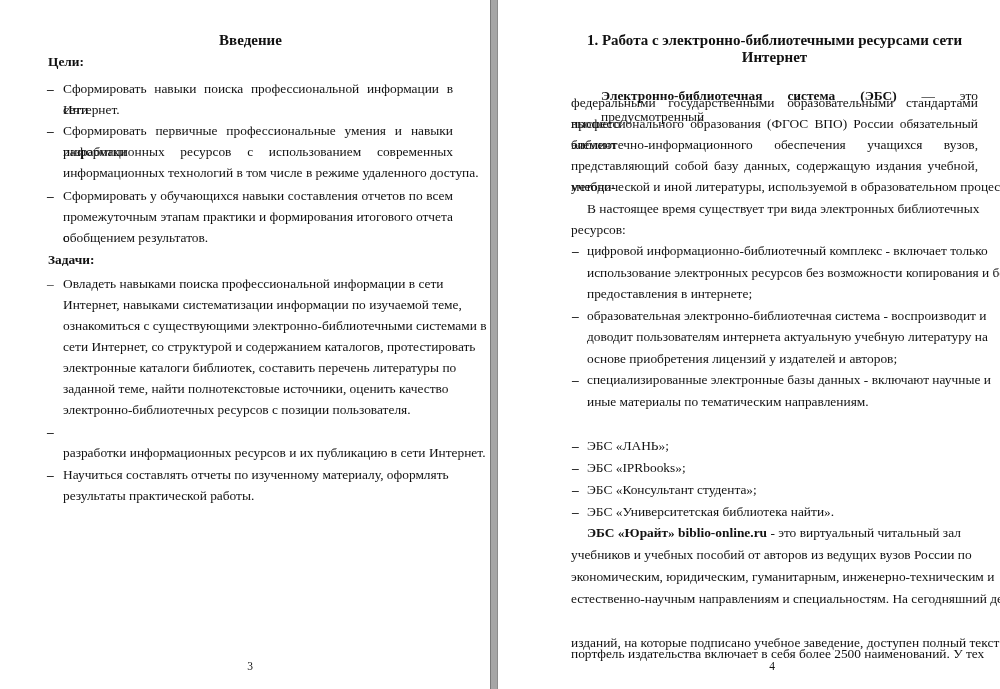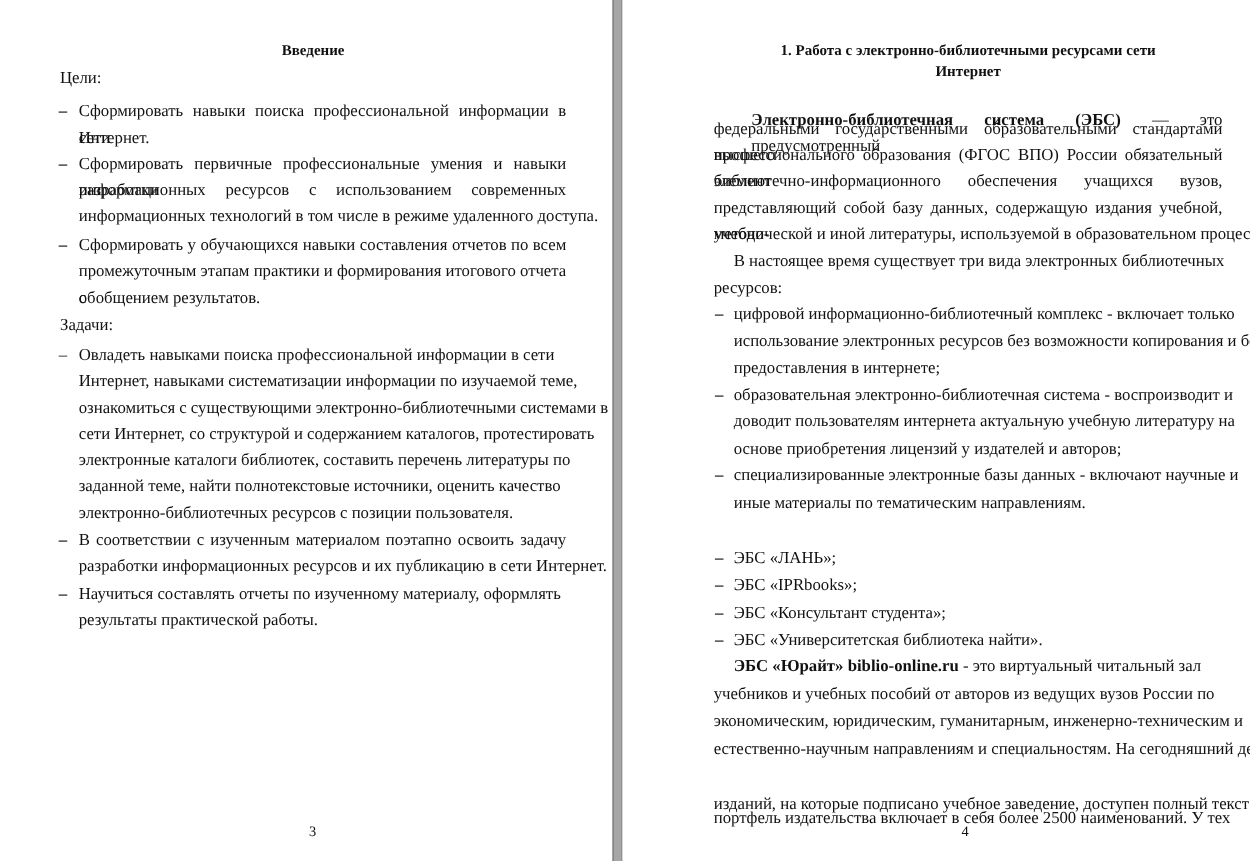--- a/index.html
+++ b/index.html
@@ -13,35 +13,35 @@
     position: absolute; top: 0; height: 689px; background: #fff; overflow: hidden;
   }
   #page-left { left: 0; width: 490px; }
   #page-right { left: 498px; width: 502px; }
   .divider {
     position: absolute; left: 490px; top: 0; width: 8px; height: 689px;
     background: #a6a6a6;
     border-left: 1px solid #7a7a7a; border-right: 1px solid #8c8c8c; box-sizing: border-box;
   }
   .title {
-    position: absolute; font-weight: bold; font-size: 12px; text-align: center; line-height: 18px;
+    position: absolute; font-weight: bold; font-size: 15px; text-align: center; line-height: 18px;
   }
   .line {
     position: absolute; font-size: 13.4px; line-height: 20.8px; white-space: nowrap;
   }
   .just { text-align: justify; text-align-last: justify; white-space: normal; }
   .dash {
     position: absolute; font-size: 13.4px; line-height: 20.8px; font-weight: bold;
   }
   .pgnum { position: absolute; font-size: 11.5px; width: 30px; text-align: center; }
   b { font-weight: bold; }
 
   
   #page-left .line { left: 63px; width: 390px; }
-  #page-left .line.flush { left: 48px; }
+  #page-left .line.flush { left: 48px; font-weight: bold; }
   #page-left .dash { left: 47px; }
   
   #page-right .line { left: 73px; width: 407px; }
   #page-right .line.ind { left: 103px; width: 377px; }
   #page-right .line.sub { left: 89px; width: 391px; }
   #page-right .dash { left: 74px; }
 </style>
 </head>
 <body>
 
@@ -69,21 +69,20 @@
   <div class="dash" style="top:274px;font-weight:normal;">–</div>
   <div class="line" style="top:274px;">Овладеть навыками поиска профессиональной информации в сети</div>
   <div class="line" style="top:295px;">Интернет, навыками систематизации информации по изучаемой теме,</div>
   <div class="line" style="top:316px;">ознакомиться с существующими электронно-библиотечными системами в</div>
   <div class="line" style="top:337px;">сети Интернет, со структурой и содержанием каталогов, протестировать</div>
   <div class="line" style="top:358px;">электронные каталоги библиотек, составить перечень литературы по</div>
   <div class="line" style="top:379px;">заданной теме, найти полнотекстовые источники, оценить качество</div>
   <div class="line" style="top:400px;">электронно-библиотечных ресурсов с позиции пользователя.</div>
 
   <div class="dash" style="top:422px;">–</div>
-  <div class="line just" style="top:422px;">В соответствии с изученным материалом поэтапно освоить задачу</div>
   <div class="line" style="top:443px;">разработки информационных ресурсов и их публикацию в сети Интернет.</div>
 
   <div class="dash" style="top:465px;">–</div>
   <div class="line" style="top:465px;">Научиться составлять отчеты по изученному материалу, оформлять</div>
   <div class="line" style="top:486px;">результаты практической работы.</div>
 
   <div class="pgnum" style="left:235px;top:660px;">3</div>
 </div>
 
 <div class="divider"></div>

